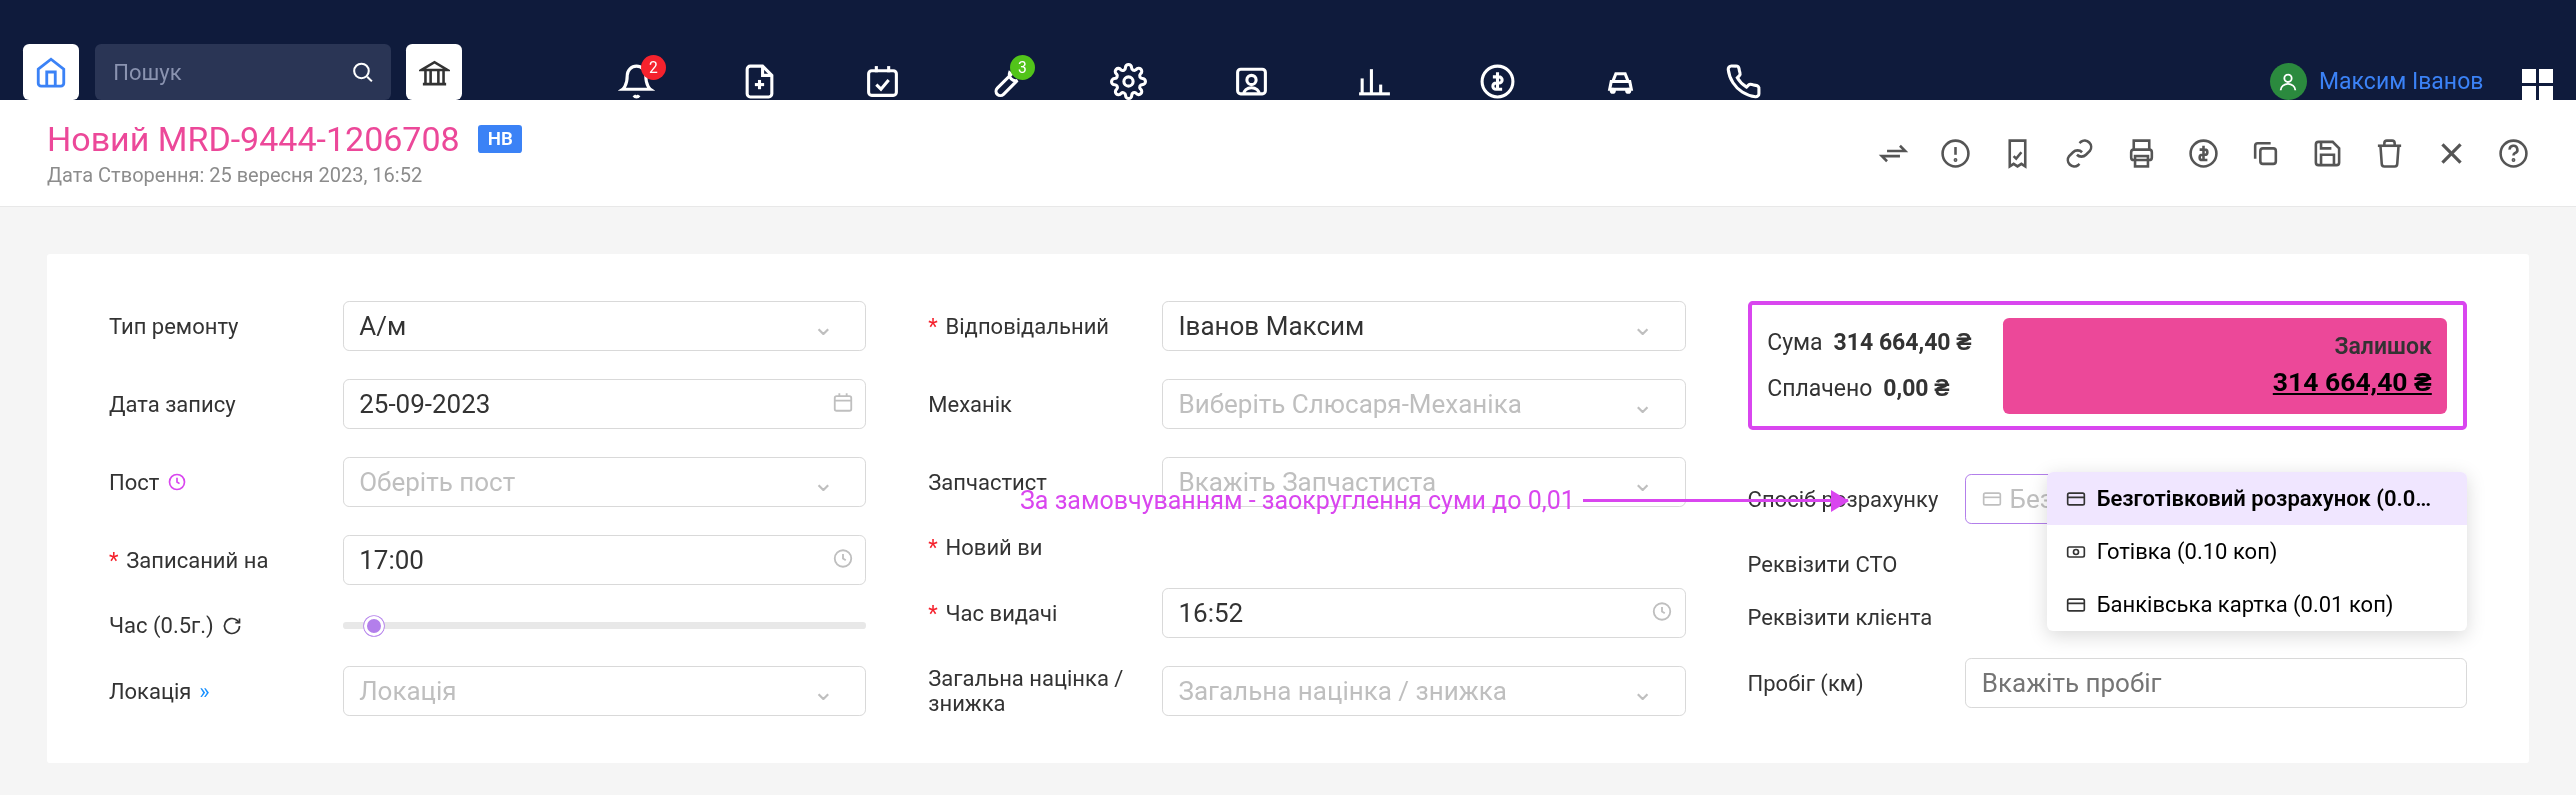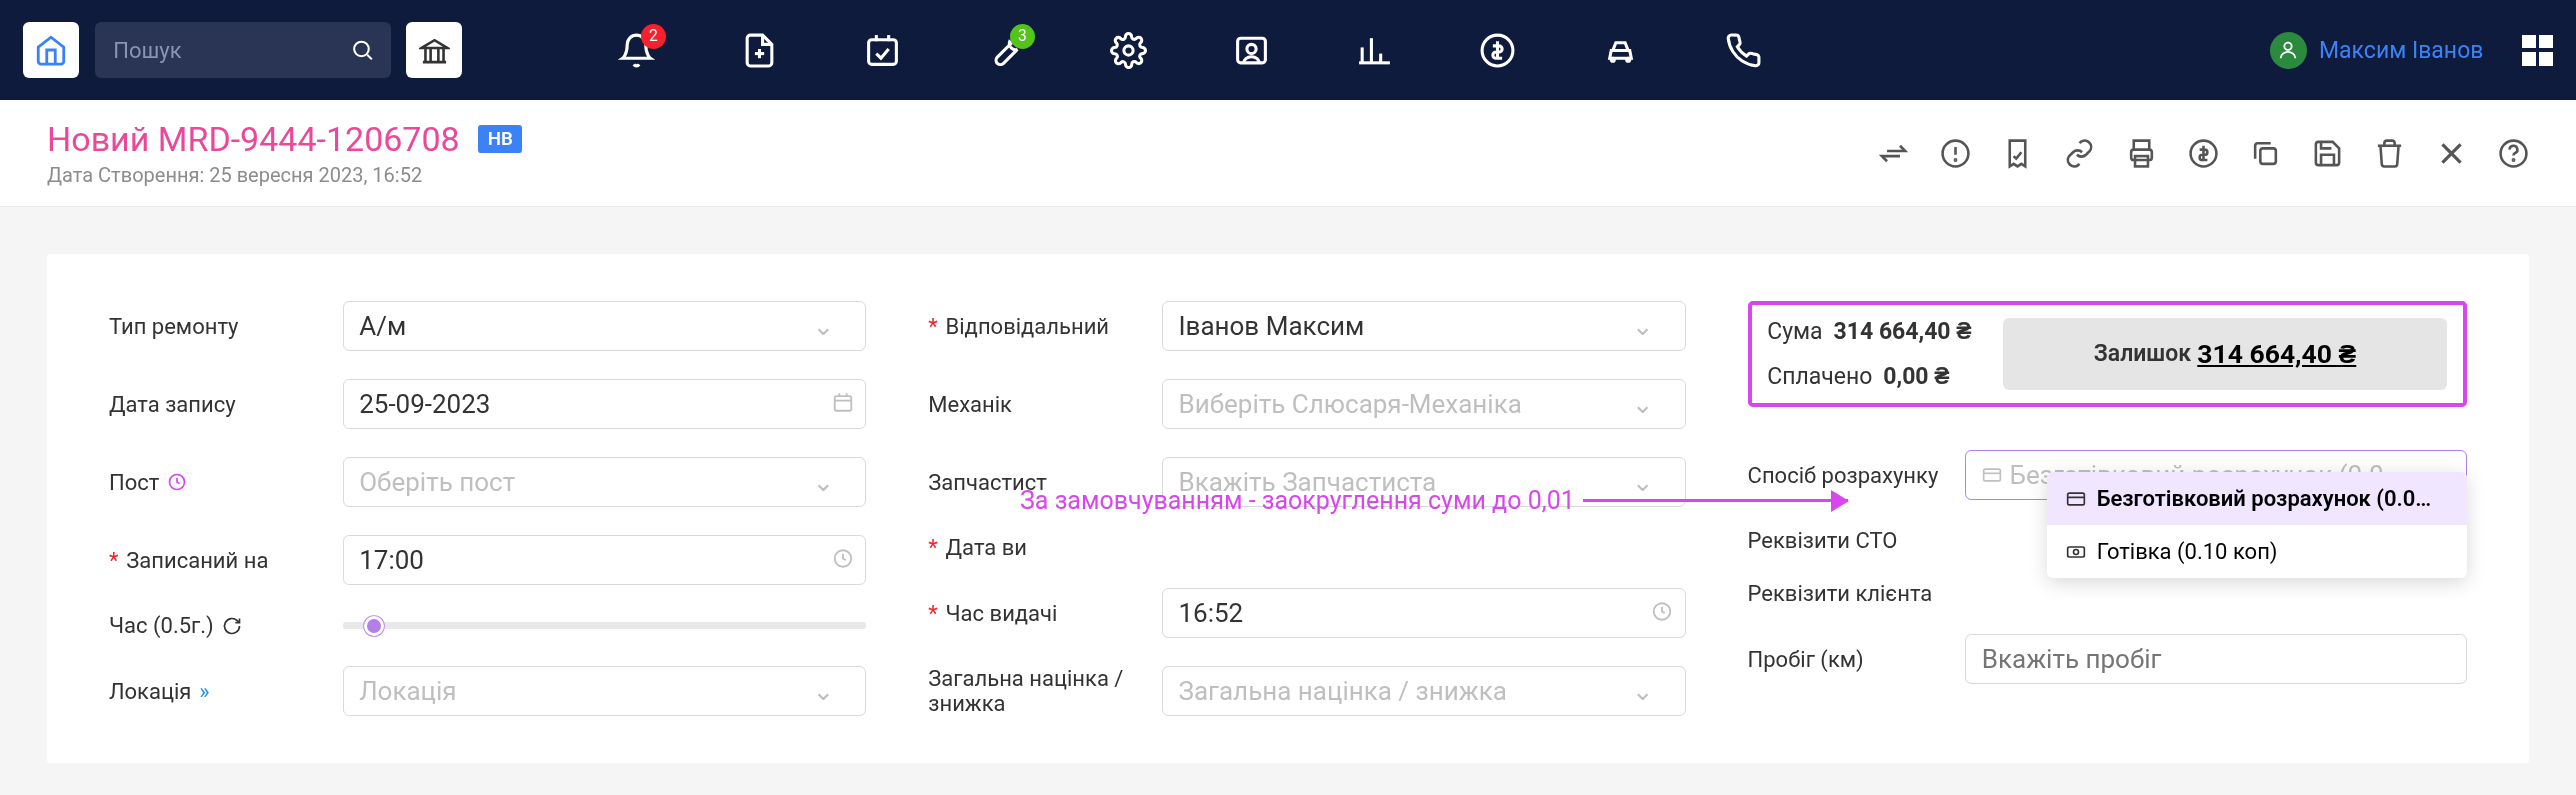--- a/index.html
+++ b/index.html
@@ -1,19 +1,19 @@
 <!DOCTYPE html>
 <html style="font-size:12.5px"><head>
 <meta charset="utf-8">
 <style>
 * { box-sizing: border-box; margin: 0; padding: 0; font-family: -apple-system, BlinkMacSystemFont, "Segoe UI", Roboto, sans-serif; }
 body { background: #f5f5f5; width: 2576px; height: 795px; overflow: hidden; transform-origin: top left; }
 
 
-.topbar { background: #0f1b3c; height: 100px; display: flex; align-items: center; padding: 0 23px; gap: 15.6px; }
+.topbar { background: #0f1b3c; height: 100px; display: flex; align-items: flex-end; padding: 0 23px; gap: 15.6px; }
 .home-btn { width: 56px; height: 56px; background: #fff; border-radius: 6.2px; display: flex; align-items: center; justify-content: center; cursor: pointer; }
 .search-wrap { position: relative; width: 296px; }
 .search-input { width: 100%; height: 56px; border-radius: 6.2px; border: none; padding: 0 47px 0 18.7px; font-size: 22px; background: #2a3555; color: #fff; }
 .search-input::placeholder { color: #8a93b0; }
 .search-icon-wrap { position: absolute; right: 15.6px; top: 50%; transform: translateY(-50%); color: #fff; }
 .bank-btn { width: 56px; height: 56px; background: #fff; border-radius: 6.2px; display: flex; align-items: center; justify-content: center; cursor: pointer; }
 .nav-icons { display: flex; align-items: center; gap: 86px; margin-left: 140px; flex: 1; }
 .nav-icon { color: #fff; position: relative; cursor: pointer; display: flex; align-items: center; justify-content: center; }
 .badge { position: absolute; top: -7.8px; right: -11px; background: #f5222d; color: #fff; border-radius: 50%; width: 25px; height: 25px; font-size: 15.6px; display: flex; align-items: center; justify-content: center; }
 .badge.green { background: #52c41a; }
@@ -48,21 +48,21 @@
 .select.placeholder, .input.placeholder { color: #bfbfbf; }
 .input-suffix { position: absolute; right: 12.5px; top: 50%; transform: translateY(-50%); color: #bfbfbf; }
 .slider-track { width: 100%; height: 6.2px; background: #e8e8e8; border-radius: 3.1px; position: relative; }
 .slider-handle { position: absolute; left: 6%; top: 50%; transform: translate(-50%,-50%); width: 20px; height: 20px; border-radius: 50%; background: #b37feb; border: 3.1px solid #fff; box-shadow: 0 0 0 0.8px #b37feb; }
 .dbl-chevron { color: #1890ff; }
 
 
 .totals-highlight { border: 4.7px solid #d946ef; border-radius: 4.7px; padding: 12.5px 15.6px; display: flex; gap: 31px; align-items: stretch; margin-bottom: 15.6px; }
 .totals-left { display: flex; flex-direction: column; justify-content: center; gap: 18.7px; font-size: 23px; color: #333; }
 .totals-left .row { display: flex; gap: 11px; }
-.totals-right { flex: 1; background: #e5e5e5; border-radius: 6.2px; display: flex; flex-direction: row; align-items: center; justify-content: center; gap: 6.2px; padding: 15.6px; }
+.totals-right { flex: 1; background: #ec4899; border-radius: 6.2px; display: flex; flex-direction: column; align-items: flex-end; justify-content: center; gap: 6.2px; padding: 15.6px; }
 .totals-right .lbl { font-size: 23px; color: #333; font-weight: 600; }
 .totals-right .amt { font-size: 26.5px; font-weight: 700; text-decoration: underline; }
 
 
 .dropdown-open { position: absolute; right: 62px; top: 218px; width: 420px; background: #fff; border-radius: 6.2px; box-shadow: 0 4.7px 18.7px rgba(0,0,0,0.15); overflow: hidden; z-index: 10; }
 .dropdown-item { padding: 14px 18.7px; font-size: 22px; display: flex; align-items: center; gap: 11px; cursor: pointer; }
 .dropdown-item.selected { background: #f0e6ff; font-weight: 600; }
 
 
 .annotation { position: absolute; left: 973px; top: 232px; display: flex; align-items: center; gap: 7.8px; z-index: 5; }
@@ -375,21 +375,21 @@
         <div class="field-row">
           <span class="field-label">Запчастист</span>
           <div class="field-control">
             <div class="select placeholder">
               <span>Вкажіть Запчастиста</span>
               <span class="chevron">⌄</span>
             </div>
           </div>
         </div>
         <div class="field-row">
-          <span class="field-label required">Дата ви</span>
+          <span class="field-label required">Новий ви</span>
           <div class="field-control"></div>
         </div>
         <div class="field-row">
           <span class="field-label required">Час видачі</span>
           <div class="field-control">
             <div class="input">
               <span>16:52</span>
             </div>
             <span class="input-suffix">
               <svg width="22" height="22" viewBox="0 0 24 24" fill="none" stroke="currentColor" stroke-width="2">
@@ -473,17 +473,24 @@
           </svg>
         <span>Безготівковий розрахунок (0.0…</span>
       </div>
       <div class="dropdown-item">
         <svg width="20" height="20" viewBox="0 0 24 24" fill="none" stroke="#333" stroke-width="2">
             <rect x="2" y="6" width="20" height="12" rx="2"></rect>
             <circle cx="12" cy="12" r="3"></circle>
           </svg>
         <span>Готівка (0.10 коп)</span>
       </div>
+      <div class="dropdown-item">
+        <svg width="20" height="20" viewBox="0 0 24 24" fill="none" stroke="#333" stroke-width="2">
+            <rect x="2" y="5" width="20" height="14" rx="2"></rect>
+            <line x1="2" y1="10" x2="22" y2="10"></line>
+          </svg>
+        <span>Банківська картка (0.01 коп)</span>
+      </div>
     </div>
 
   </div>
 </div>
 
 
 </body></html>

